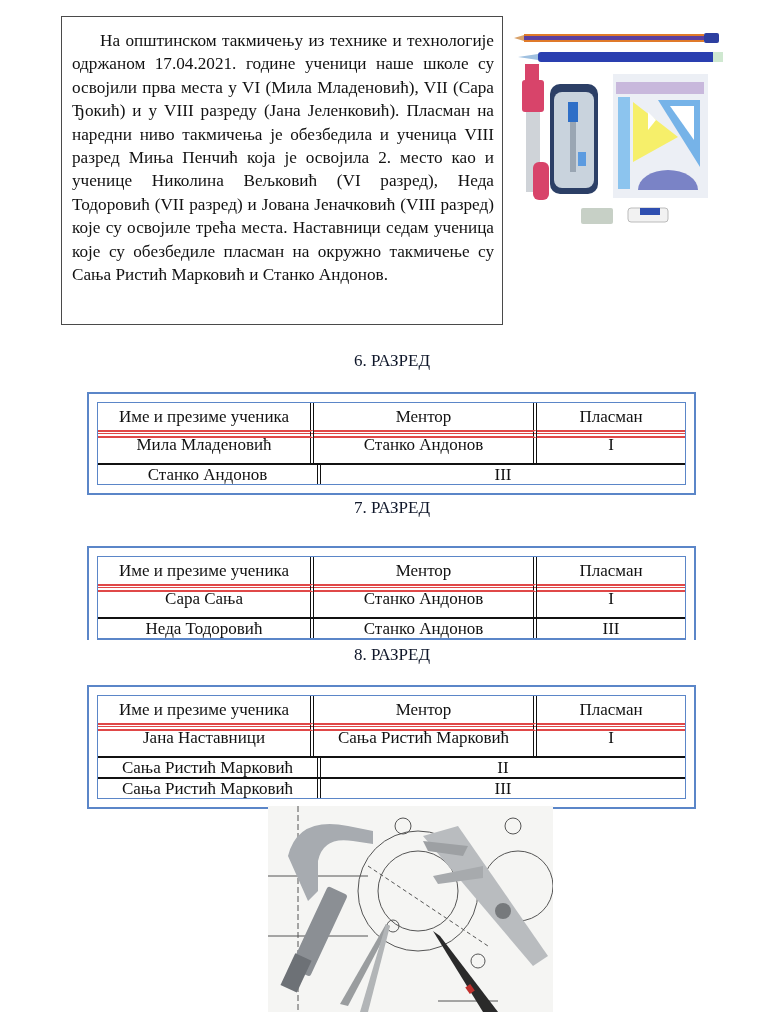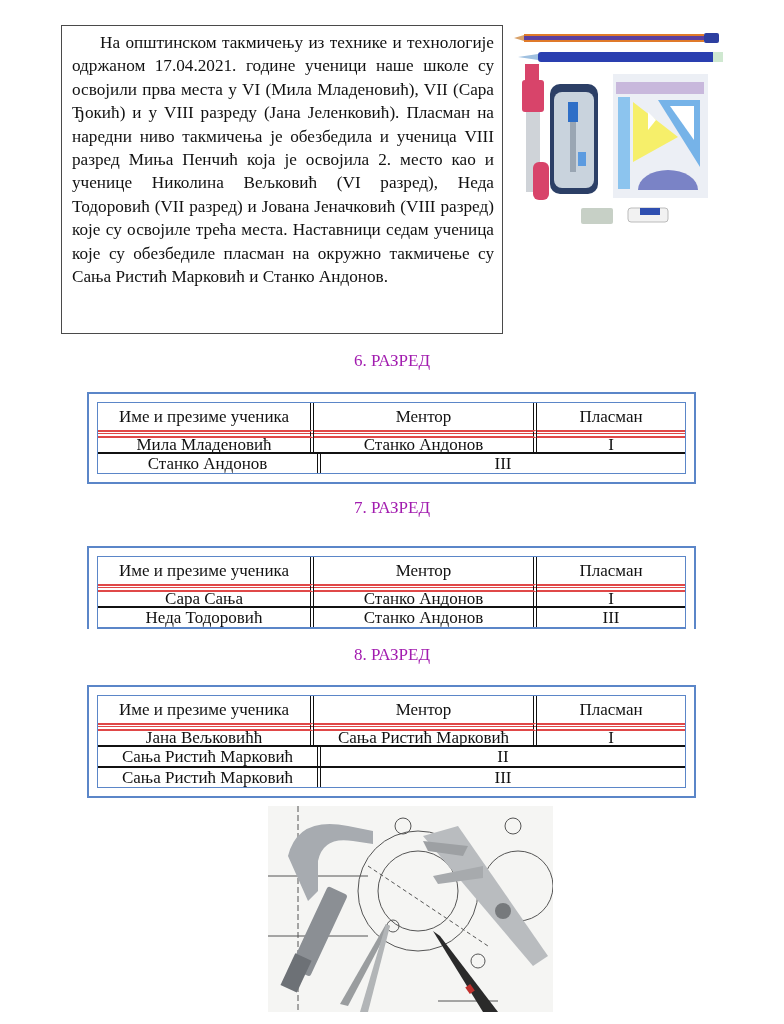--- a/index.html
+++ b/index.html
@@ -1,32 +1,32 @@
 <!DOCTYPE html>
 <html><head>
 <meta charset="utf-8">
 <style>
   html, body { margin: 0; padding: 0; background: #ffffff; }
   body { width: 784px; height: 1024px; position: relative; overflow: hidden;
          font-family: "Liberation Serif", "DejaVu Serif", serif; color: #111; }
 
   .intro-box {
-    position: absolute; left: 61px; top: 25px; width: 442px; height: 309px;
+    position: absolute; left: 61px; top: 16px; width: 442px; height: 309px;
     box-sizing: border-box; border: 1.5px solid #4a4a4a;
-    padding: 5px 8px 0 10px;
+    padding: 12px 8px 0 10px;
     font-size: 17.2px; line-height: 23.4px; text-align: justify;
   }
   .intro-box p { margin: 0; text-indent: 28px; text-align-last: left; }
 
   .supplies-img { position: absolute; left: 508px; top: 22px; width: 222px; height: 208px; }
   .drawing-img  { position: absolute; left: 268px; top: 806px; width: 285px; height: 206px; background: #f4f4f2; }
 
   .grade-heading {
     position: absolute; left: 0; width: 784px; text-align: center;
-    color: #a21caf; font-size: 17px; line-height: 20px;
+    color: #0f172a; font-size: 17px; line-height: 20px;
   }
 
   .grade-table {
     position: absolute; left: 87px; width: 609px;
     box-sizing: border-box;
     border: 2px solid #5b86c8;
     padding: 8px;
   }
   .grade-table.open-bottom { border-bottom: none; padding-bottom: 0; }
   .grade-table .inner {
@@ -47,21 +47,21 @@
   .thead .tcell { height: 27px; line-height: 28px; }
   .red-sep {
     height: 8px; box-sizing: border-box;
     border-top: 2px solid #e04848; border-bottom: 2px solid #e04848;
     background: linear-gradient(to bottom, transparent 0, transparent 1px, #e04848 1px, #e04848 2px, transparent 2px);
     margin: 0;
   }
   .sep-row { display: flex; }
   .sep-row .tcell { height: 8px; padding: 0; }
   .body-row .tcell { height: 19px; line-height: 19px; }
-  .body-row.first .tcell { line-height: 13px; height: 14px; overflow: hidden; }
+  .body-row.first .tcell { line-height: 13px; height: 25px; overflow: hidden; }
   .body-row + .body-row { border-top: 2px solid #111; }
 
   .photo-frame { overflow: hidden; }
 </style>
 </head>
 <body>
 
 <div class="intro-box">
   <p>На општинском такмичењу из технике и технологије одржаном 17.04.2021. године ученици наше школе су освојили прва места у VI (Мила Младеновић), VII (Сара Ђокић) и у VIII разреду (Јана Јеленковић). Пласман на наредни ниво такмичења је обезбедила и ученица VIII разред Мињa Пенчић која је освојила 2. место као и ученице Николина Вељковић (VI разред), Неда Тодоровић (VII разред) и Јована Јеначковић (VIII разред) које су освојиле трећа места. Наставници седам ученица које су обезбедиле пласман на окружно такмичење су Сања Ристић Марковић и Станко Андонов.</p>
 </div>
@@ -163,21 +163,21 @@
       <div class="tcell c1">Име и презиме ученика</div>
       <div class="tcell c2">Ментор</div>
       <div class="tcell c3">Пласман</div>
     </div>
     <div class="sep-row">
       <div class="tcell c1 red-sep"></div>
         <div class="tcell c2 red-sep"></div>
         <div class="tcell c3 red-sep"></div>
     </div>
     <div class="trow body-row first">
-      <div class="tcell c1">Јана Вељковићћ</div>
+      <div class="tcell c1">Јана Наставници</div>
       <div class="tcell c2">Сања Ристић Марковић</div>
       <div class="tcell c3">I</div>
     </div>
     <div class="trow body-row">
       <div class="tcell c2">Сања Ристић Марковић</div>
       <div class="tcell c3">II</div>
     </div>
     <div class="trow body-row">
       <div class="tcell c2">Сања Ристић Марковић</div>
       <div class="tcell c3">III</div>

